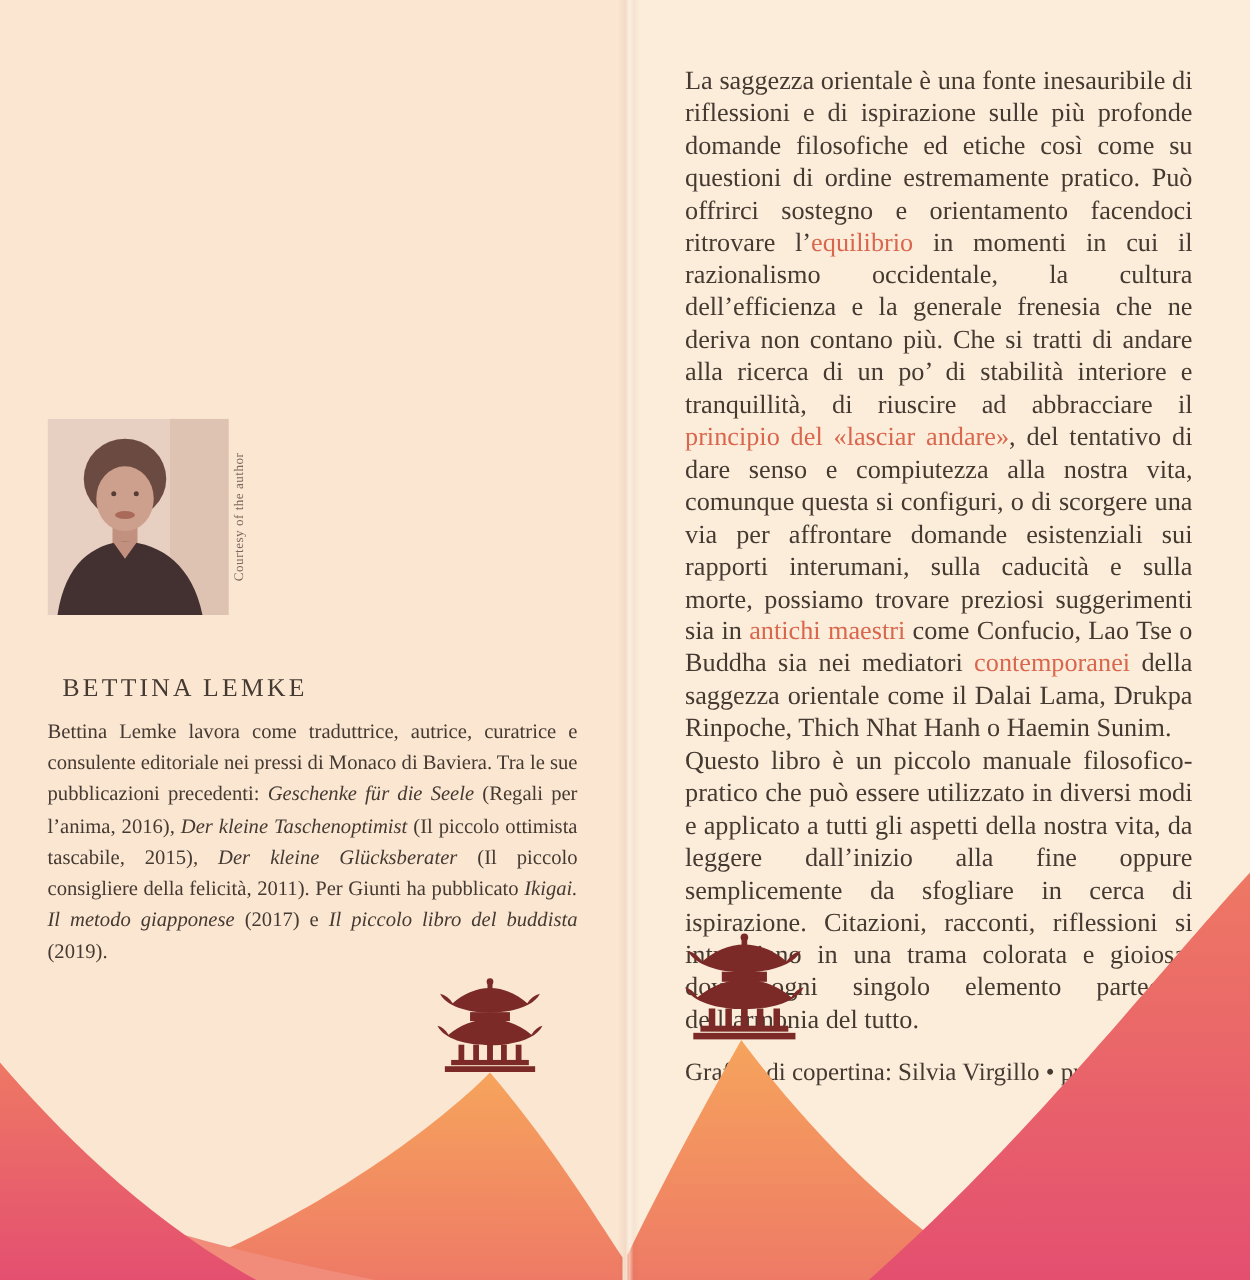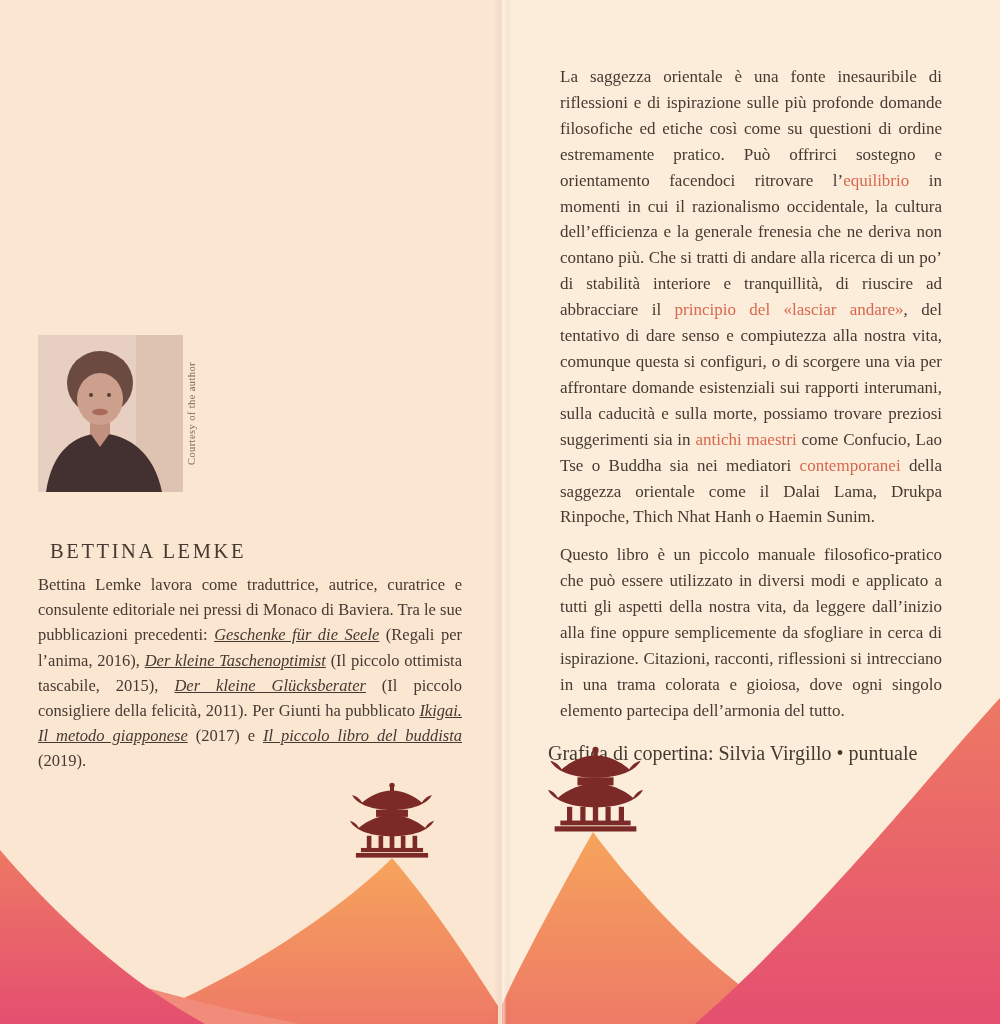--- a/index.html
+++ b/index.html
@@ -23,25 +23,25 @@
     position:absolute;left:38px;top:528px;margin:12px;
     font-size:20.5px;font-weight:400;letter-spacing:2.6px;
   }
   .bio{
     position:absolute;left:38px;top:572px;width:424px;margin:0;
     font-size:16.5px;line-height:25.2px;text-align:justify;
     hyphens:auto;-webkit-hyphens:auto;
   }
   .right-col{position:absolute;left:548px;top:52px;width:406px;}
   .blurb{
-    margin:12px;font-size:17px;line-height:25.9px;text-align:justify;
+    margin:0;font-size:21px;line-height:25.9px;text-align:justify;
     hyphens:auto;-webkit-hyphens:auto;
   }
   .seg-accent{color:var(--accent,#d9674e);}
-  .seg-italic{font-style:italic;text-decoration:underline;}
+  .seg-italic{font-style:italic;}
   .credit{margin:18px 0 0 0;font-size:20px;}
 
   .mountains{position:absolute;left:0;bottom:0;width:1000px;height:340px;display:block;}
   .pagoda{fill:var(--pagoda,#7b2a27);}
   .sOT{stop-color:var(--mountain-orange-top,#f6a45c);}
   .sOB{stop-color:var(--mountain-orange-bottom,#ee7a66);}
   .sPT{stop-color:var(--mountain-pink-top,#ee7864);}
   .sPB{stop-color:var(--mountain-pink-bottom,#e44f70);}
   .salmon{fill:var(--mountain-salmon,#f18c7b);}
 

